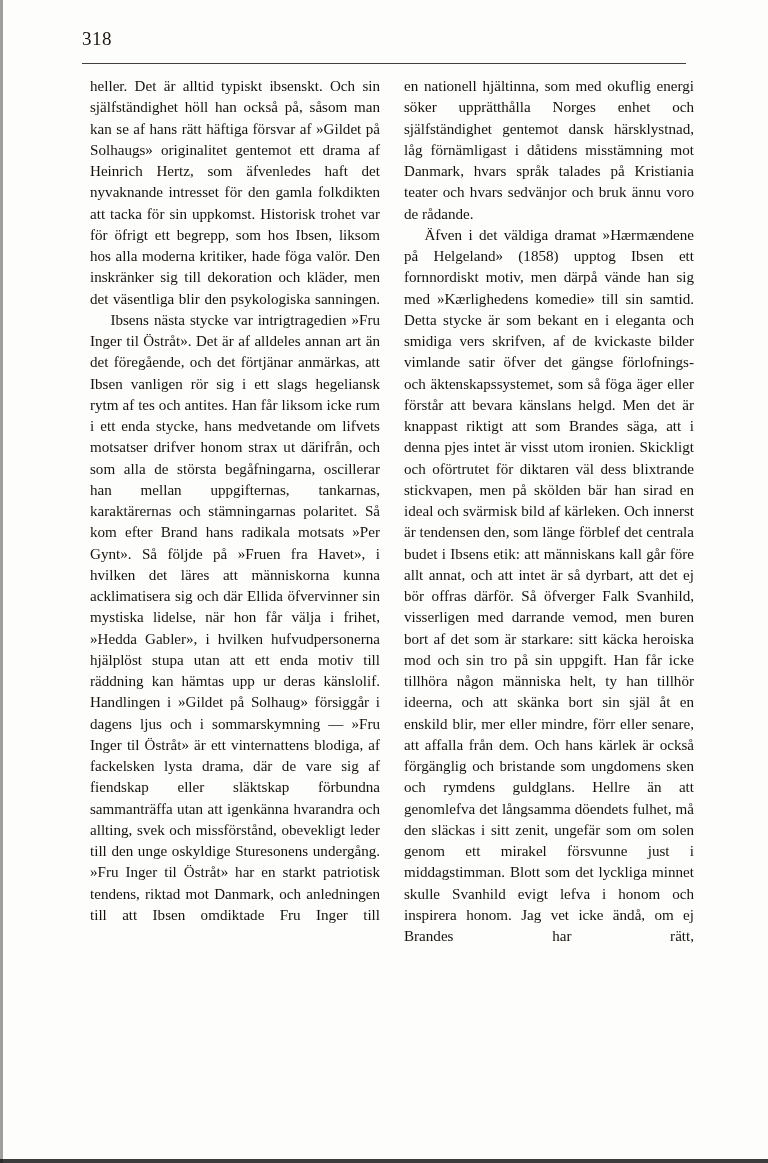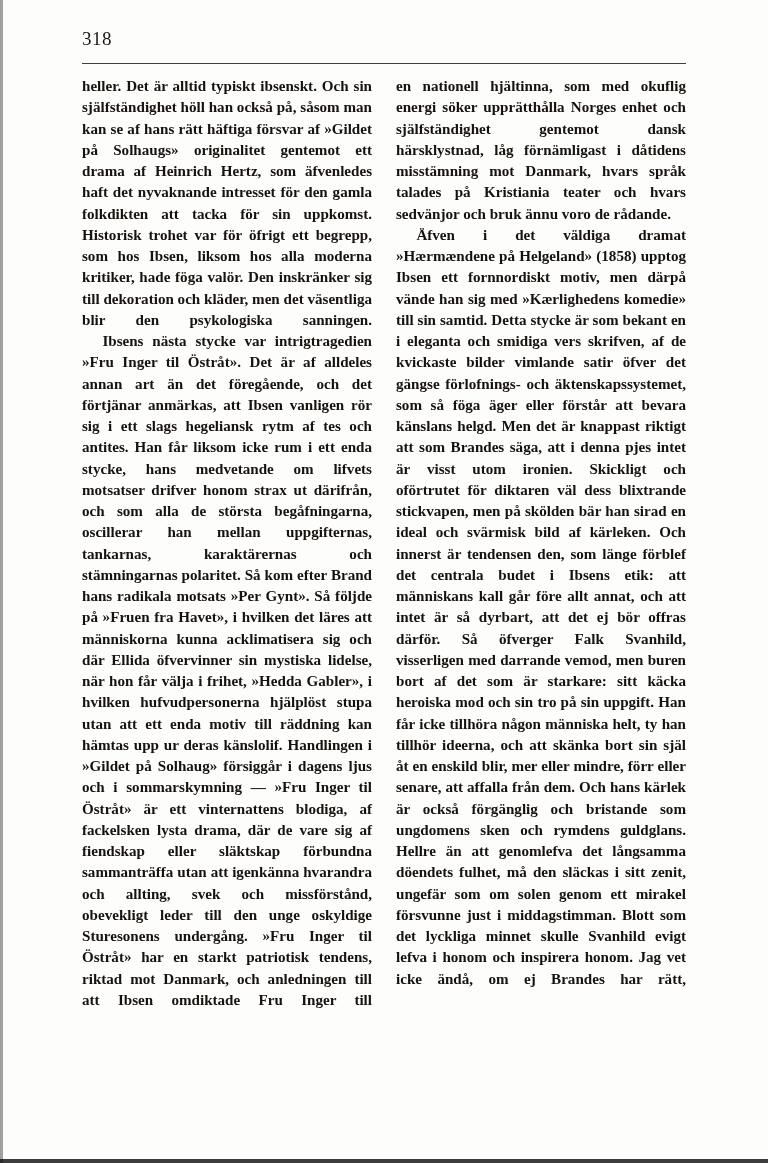--- a/index.html
+++ b/index.html
@@ -57,27 +57,26 @@
     right: 82px;
     top: 63px;
     height: 1px;
     background: #2a2420;
     opacity: 0.88;
   }
 
   
   .columns {
     position: absolute;
-    left: 82px;
+    left: 90px;
     top: 76px;
     width: 604px;
     height: 988px;
     display: flex;
     gap: 24px;
-    font-weight: bold;
   }
   .col {
     width: 290px;
     font-size: 15.1px;
     line-height: 21.25px;
     text-align: justify;
     text-justify: inter-word;
     hyphens: none;
     color: #17120d;
   }

